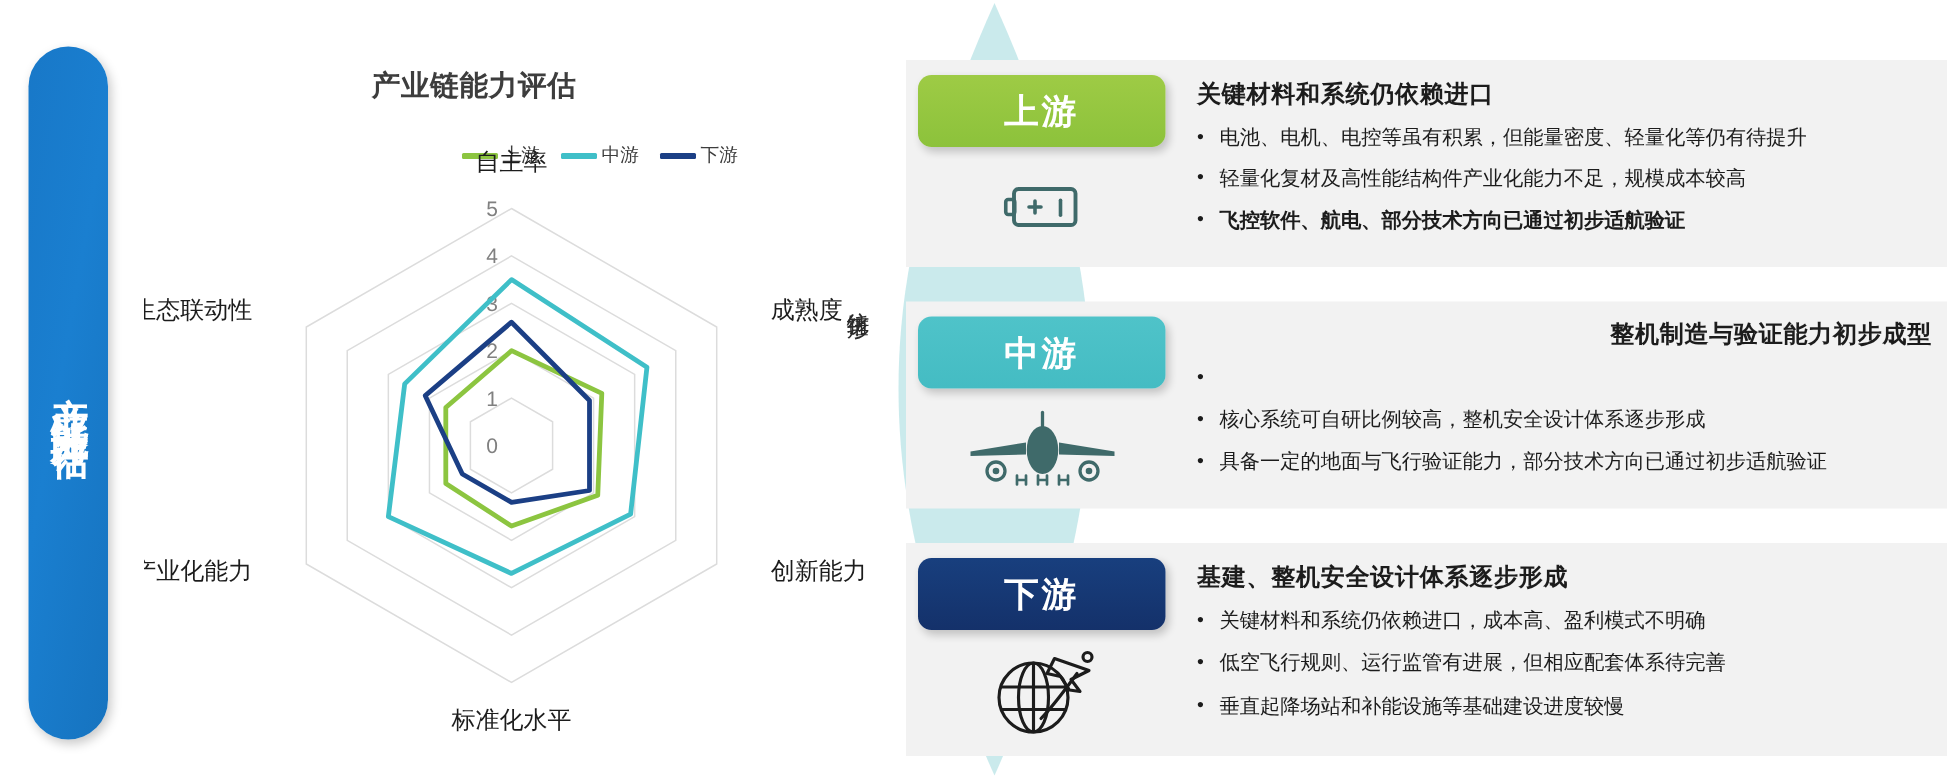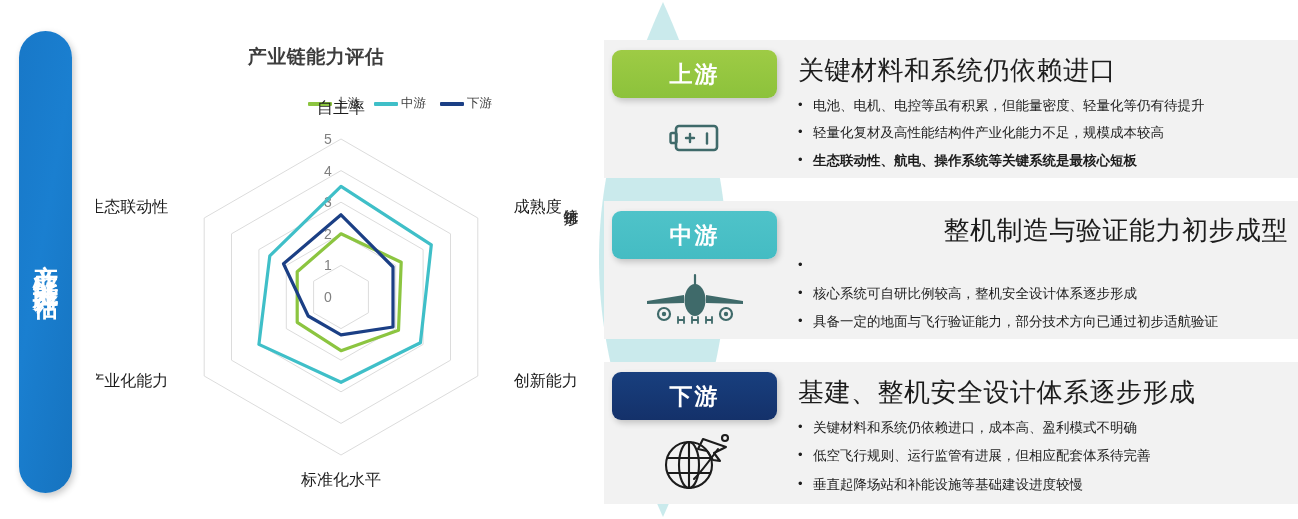--- a/index.html
+++ b/index.html
@@ -86,21 +86,21 @@
 
   .stage-icon {
     position: absolute; left: 8px; top: 62px;
     width: 165px; height: 72px;
     display: flex; align-items: center; justify-content: center;
     z-index: 3;
   }
 
   .stage-body { position: absolute; left: 194px; top: 0; right: 10px; bottom: 0; }
   .stage-heading {
-    font-size: 26px; font-weight: normal; color: #1c1c1c;
+    font-size: 16px; font-weight: bold; color: #1c1c1c;
     letter-spacing: 0.5px;
     margin-top: 13px;
   }
   .stage.s-mid .stage-heading { margin-top: 12px; text-align: right; }
   .stage.s-down .stage-heading { margin-top: 13px; }
   .bullets { margin-top: 9px; }
   .bullet { display: flex; align-items: flex-start; font-size: 13.5px; color: #1c1c1c; line-height: 1.28; margin-bottom: 10px; }
   .bullet .dot { width: 15px; flex: 0 0 15px; text-align: left; color: #1c1c1c; font-size: 13px; }
   .bullet.strong .txt { font-weight: bold; }
   .stage.s-mid .bullet { margin-bottom: 11px; }
@@ -189,21 +189,21 @@
           <div class="bullet">
             <span class="dot">•</span>
             <span class="txt">电池、电机、电控等虽有积累，但能量密度、轻量化等仍有待提升</span>
           </div>
           <div class="bullet">
             <span class="dot">•</span>
             <span class="txt">轻量化复材及高性能结构件产业化能力不足，规模成本较高</span>
           </div>
           <div class="bullet strong">
             <span class="dot">•</span>
-            <span class="txt">生态联动性、航电、操作系统等关键系统是最核心短板</span>
+            <span class="txt">飞控软件、航电、部分技术方向已通过初步适航验证</span>
           </div>
         </div>
     </div>
   </div>
 
   <div class="stage s-mid">
     <div class="badge mid">
       <span class="badge-text">中游</span>
     </div>
     <div class="stage-icon">

